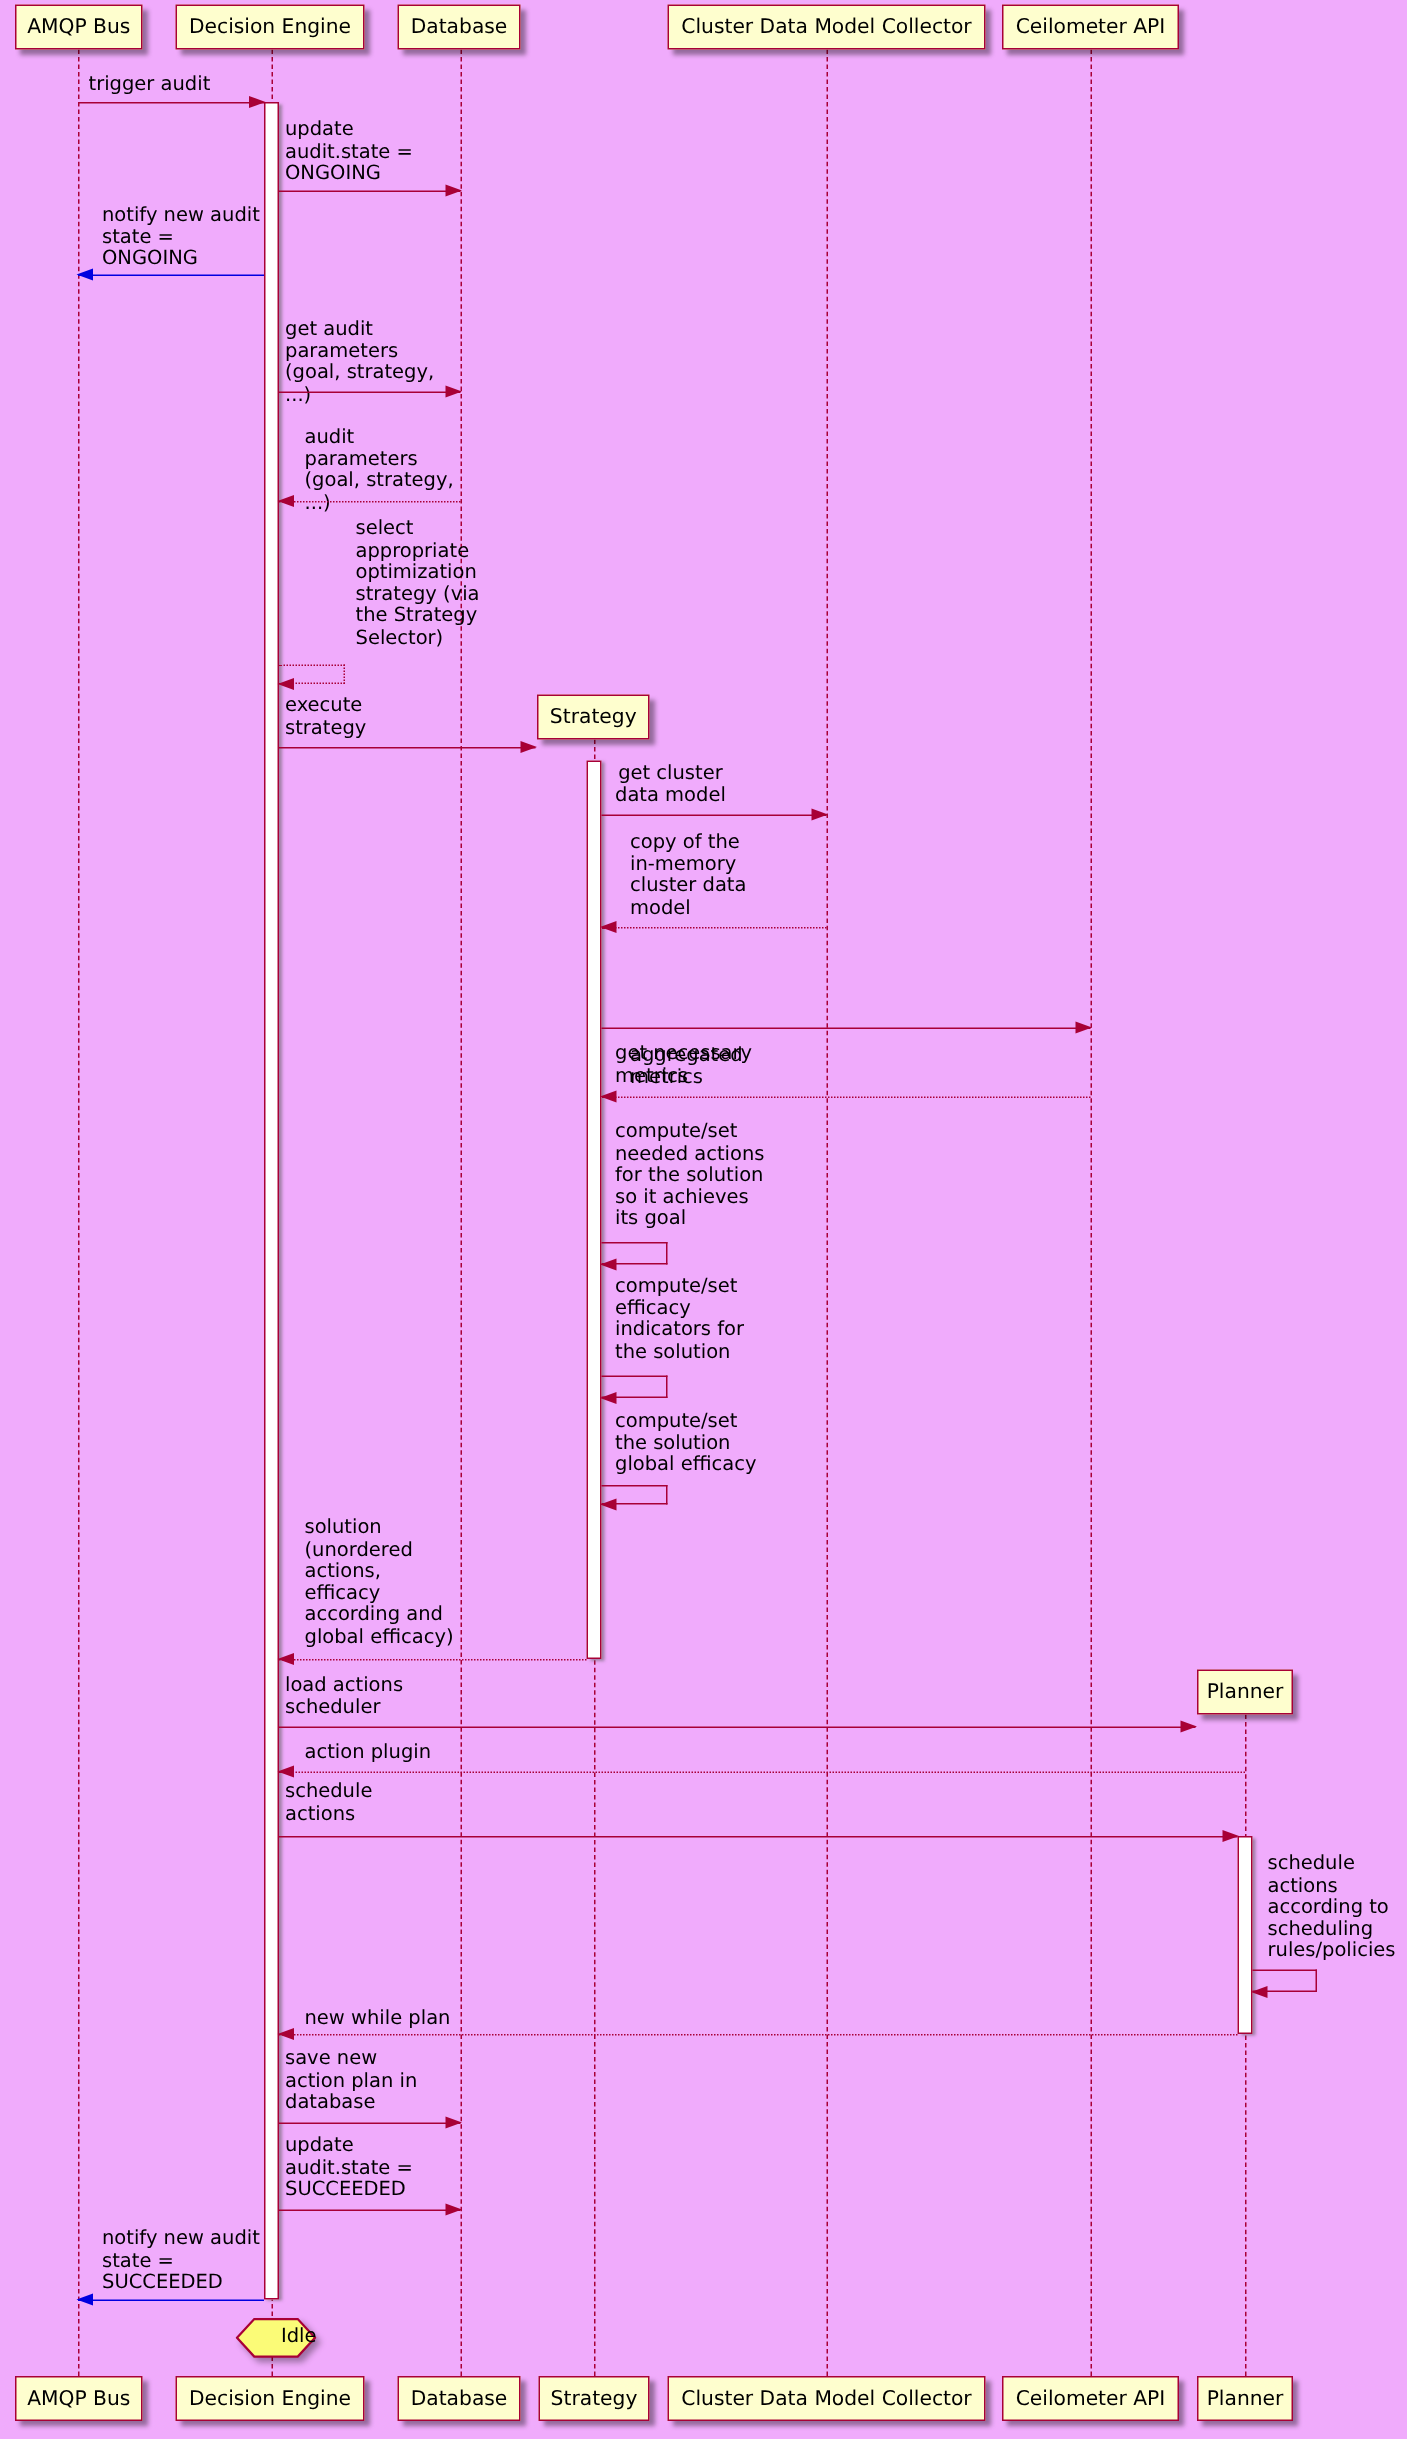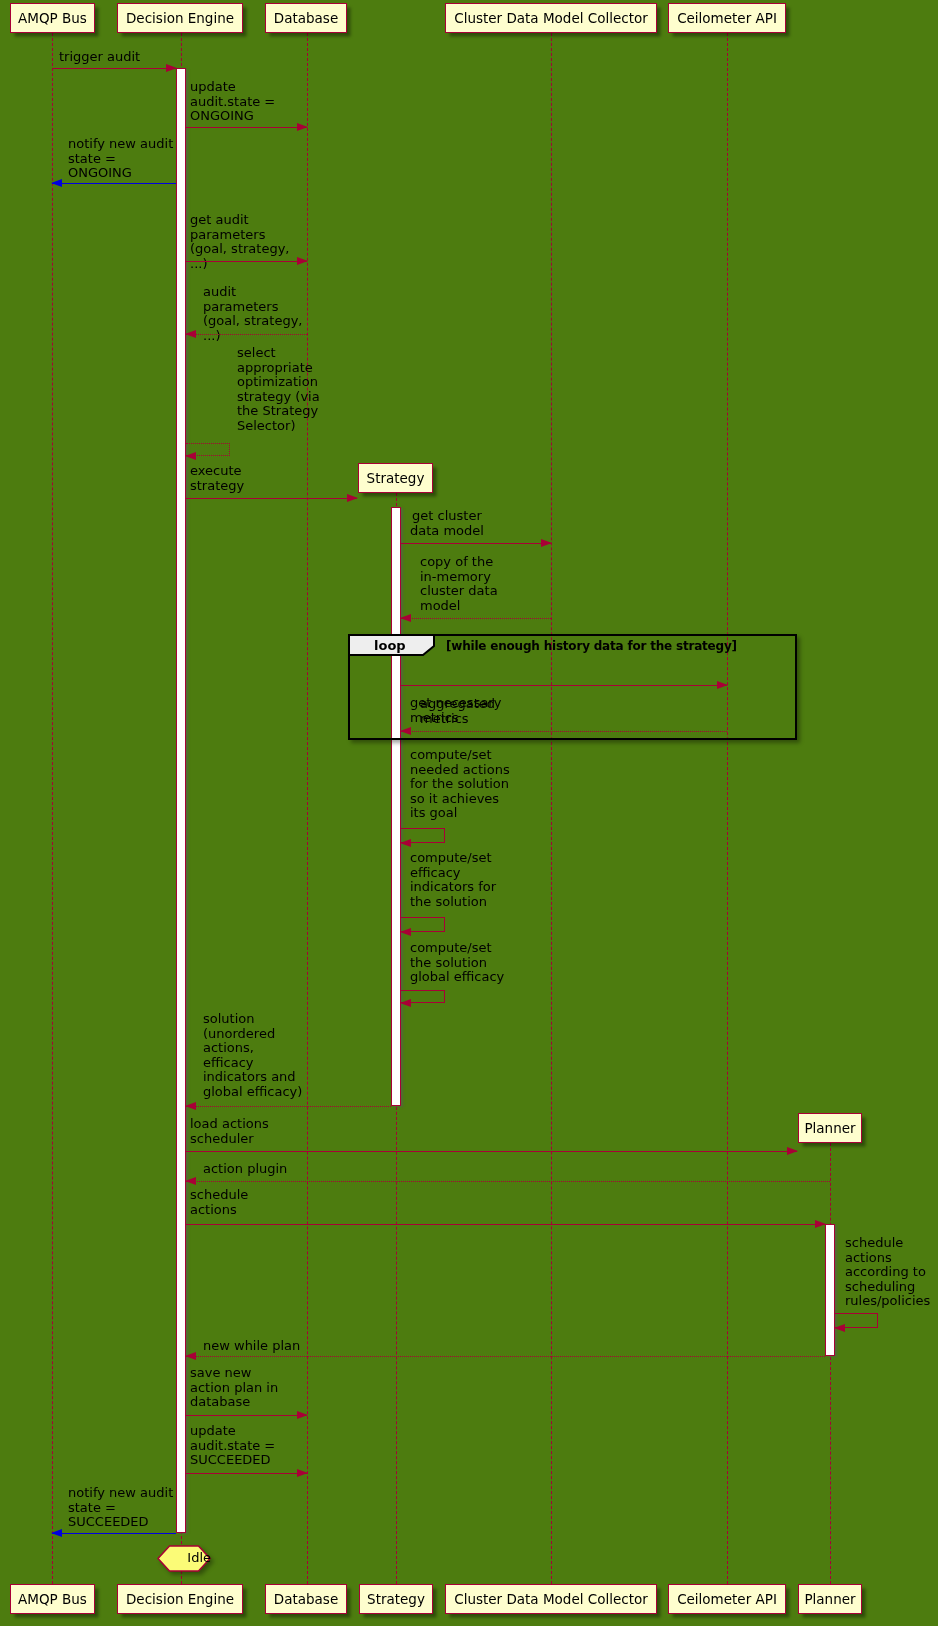--- a/index.html
+++ b/index.html
@@ -4,21 +4,21 @@
 <style>
   :root{
     --accent:#A80036;
     --notify:#0000E0;
     --pfill:#FEFECE;
     --frame:#000000;
     --note:#FBFB77;
   }
   html,body{margin:0;padding:0;background:#ffffff;}
   body{font-family:"DejaVu Sans","Liberation Sans",sans-serif;color:#000;}
-  #stage{position:relative;width:938px;height:1626px;background:#4d7c0f;overflow:hidden;}
+  #stage{position:relative;width:938px;height:1626px;background:#f0abfc;overflow:hidden;}
 
   .pbox{
     position:absolute;height:30px;box-sizing:border-box;
     background:var(--pfill);border:1.6px solid var(--accent);
     box-shadow:3.5px 3.5px 3px rgba(0,0,0,0.38);
     display:flex;align-items:center;justify-content:center;
     font-size:13.5px;white-space:nowrap;color:#000;
   }
   .lifeline{position:absolute;width:0;border-left:1px dashed var(--accent);}
   .actbar{
@@ -133,21 +133,21 @@
 efficacy
 indicators for
 the solution</div>
   <div class="msg-label" style="left:410px;top:941px;">compute/set
 the solution
 global efficacy</div>
   <div class="msg-label" style="left:203px;top:1012px;">solution
 (unordered
 actions,
 efficacy
-indicators and
+according and
 global efficacy)</div>
   <div class="msg-label" style="left:190px;top:1117px;">load actions
 scheduler</div>
   <div class="msg-label" style="left:203px;top:1162px;">action plugin</div>
   <div class="msg-label" style="left:190px;top:1188px;">schedule
 actions</div>
   <div class="msg-label" style="left:845px;top:1236px;">schedule
 actions
 according to
 scheduling
@@ -244,27 +244,20 @@
     </div>
   <div class="msg-arrow" style="left:186px;top:1473px;width:121px;">
       <div class="line"></div>
       <div class="head r"></div>
     </div>
   <div class="msg-arrow blue" style="left:52px;top:1533px;width:124px;">
       <div class="line"></div>
       <div class="head l"></div>
     </div>
 
-  <div class="loop-frame" style="left:348px;top:634px;width:449px;height:106px;">
-    <svg width="88" height="23" style="position:absolute;left:-2px;top:-2px;">
-      <polygon points="1,1 86,1 86,12 75,21 1,21" fill="#EEEEEE" stroke="#000000" stroke-width="2"></polygon>
-    </svg>
-    <div class="loop-tab-text">loop</div>
-    <div class="loop-cond">[while enough history data for the strategy]</div>
-  </div>
 
   <div class="hex-note" style="left:157px;top:1545px;width:54px;height:27px;">
     <svg width="54" height="27" viewBox="0 0 54 27" style="position:absolute;left:0;top:0;filter:drop-shadow(3px 3px 2px rgba(0,0,0,0.35));">
       <polygon points="12.5,1 41.5,1 53,13.5 41.5,26 12.5,26 1,13.5" fill="#FBFB77" stroke="#A80036" stroke-width="1.5"></polygon>
     </svg>
     <div class="txt">Idle</div>
   </div>
 
   <div class="pbox" style="left:10px;top:1584px;width:85px;">
       <span>AMQP Bus</span>

